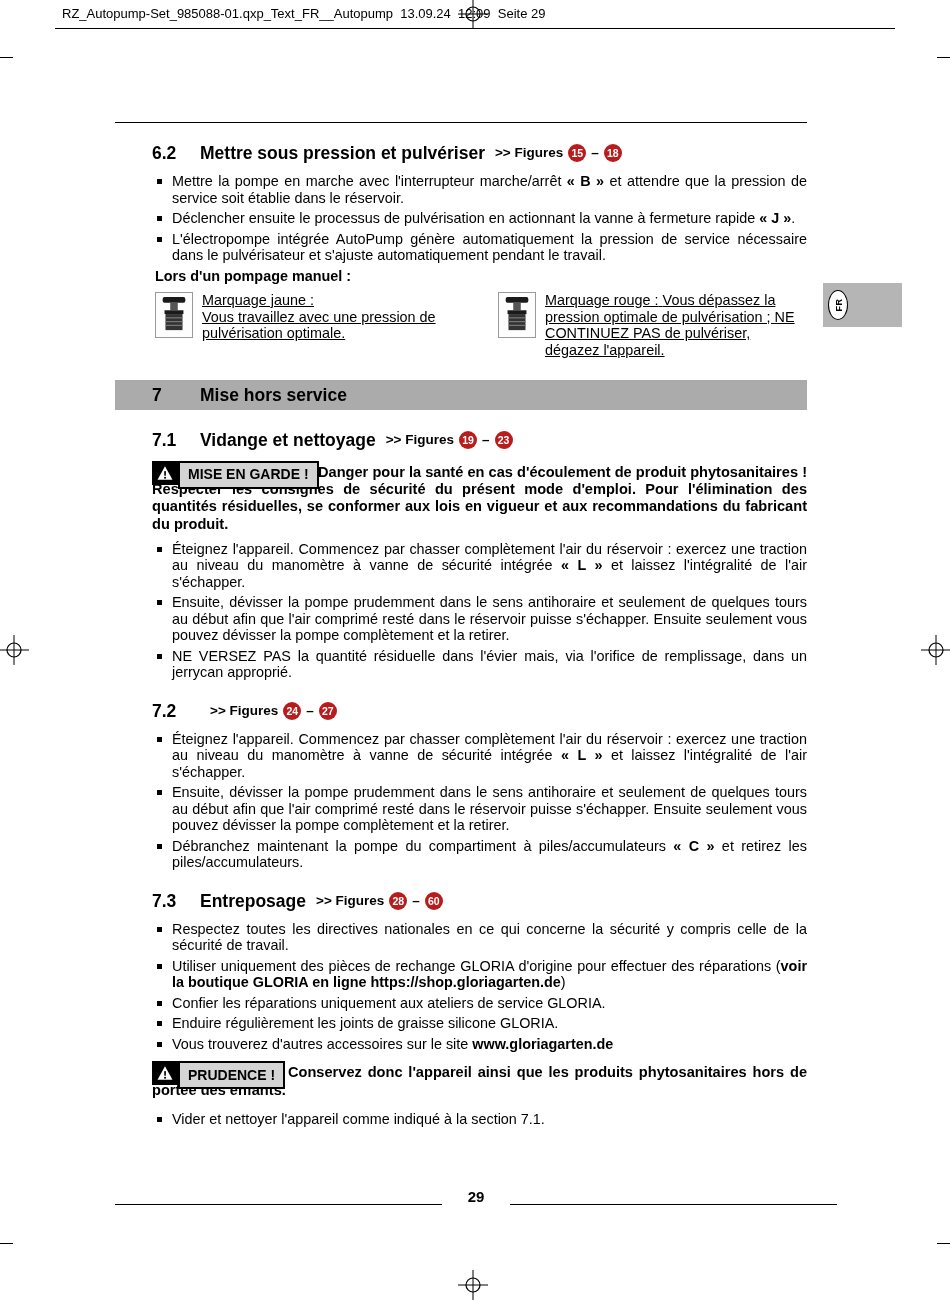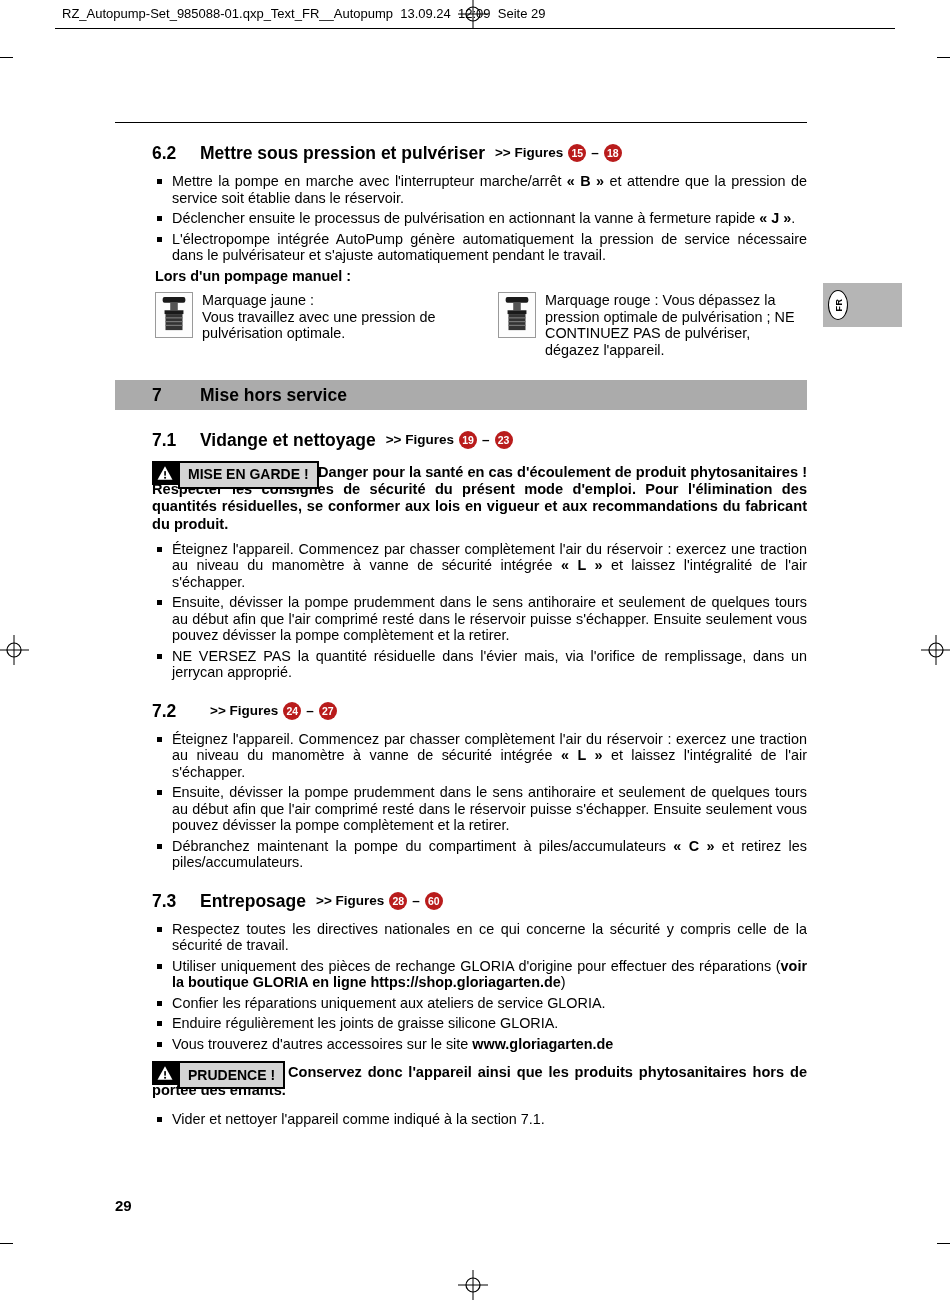--- a/index.html
+++ b/index.html
@@ -35,37 +35,37 @@
   .banner { background:#ababab; height:30px; display:flex; align-items:center; font-weight:bold; font-size:17.5px; margin-top:22px; }
   .banner .hnum { margin-left:37px; width:48px; }
 
   ul.bullets { list-style:none; margin:8px 0 0 40px; width:652px; }
   ul.bullets li { position:relative; padding-left:17px; margin-bottom:4px; text-align:justify; }
   ul.bullets li::before { content:""; position:absolute; left:2px; top:6px; width:5px; height:5px; background:#000; }
   .b { font-weight:bold; }
 
   .manual-label { font-weight:bold; margin:4px 0 0 40px; }
 
-  .gauge-row { display:flex; margin:8px 0 0 40px; }
+  .gauge-row { display:flex; margin:8px 0 0 40px;text-decoration:underline; }
   .gauge-item { display:flex; }
   .gauge-item.leftcol { width:345px; }
   .gauge-frame { width:38px; height:46px; border:1px solid #9a9a9a; background:#fdfdfd; flex:none; margin-right:9px; display:flex; align-items:center; justify-content:center; }
   .gauge-text { width:250px; }
   .gauge-item:not(.leftcol) .gauge-text { width:262px; }
   .glabel.block { display:block; }
 
   .warning { position:relative; margin:12px 0 0 37px; width:655px; font-weight:bold; font-size:14.6px; line-height:17.2px; text-align:justify; text-indent:166px; }
   .warning.w2 { text-indent:136px; }
   .warn-box { position:absolute; left:0; top:-3px; display:inline-flex; text-indent:0; }
   .warn-icon { width:26px; height:24px; background:#000; display:flex; align-items:center; justify-content:center; flex:none; }
   .warn-label { height:24px; border:2px solid #000; background:#d4d4d4; padding:12px 8px; display:flex; align-items:center; font-size:14px; font-weight:bold; white-space:nowrap; }
 
   ul.closing { margin-top:12px; }
 
-  .pageno-row { position:absolute; left:115px; width:722px; top:1188px; display:flex; align-items:flex-start; gap:8px;flex-direction:column; }
+  .pageno-row { position:absolute; left:115px; width:722px; top:1188px; display:flex; align-items:flex-end; gap:26px; }
   .pageno-row .rule { flex:1; border-top:1.5px solid #000; }
   .pageno { font-weight:bold; font-size:15px; }
 </style>
 </head>
 <body>
 
 <div class="sheet">
 
   <div class="print-header">RZ_Autopump-Set_985088-01.qxp_Text_FR__Autopump  13.09.24  12:09  Seite 29</div>
   <div class="header-rule"></div>

